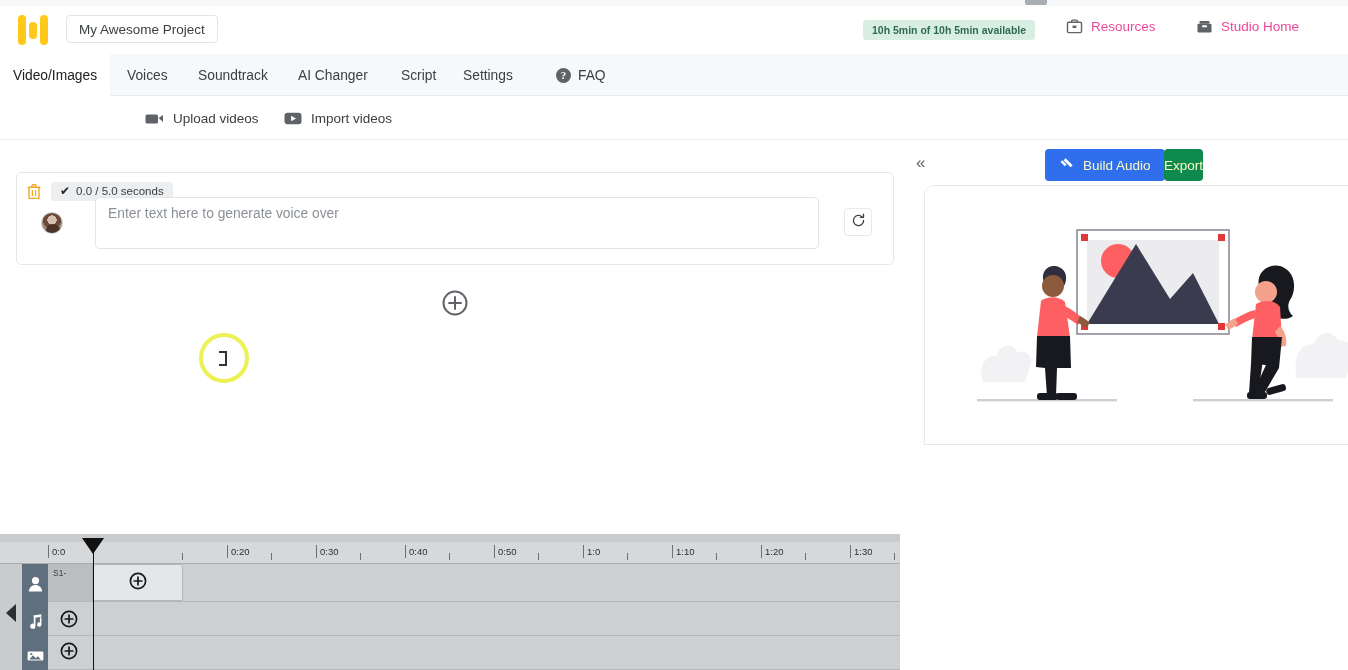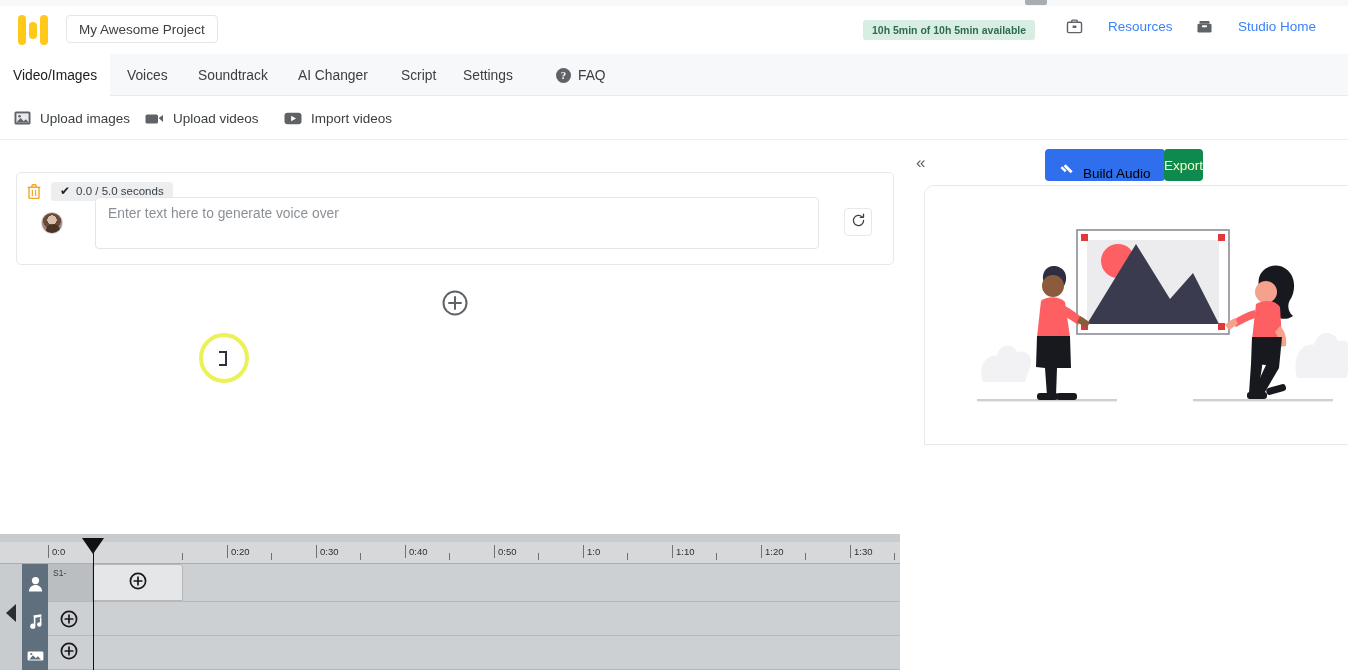--- a/index.html
+++ b/index.html
@@ -51,22 +51,22 @@
 
   .quota-badge {
     position:absolute; left:863px; top:20px;
     height:19px; padding:10px 9px;
     display:flex; align-items:center;
     background:#d9eee3; border-radius:3px;
     font-size:10.5px; font-weight:bold; color:#2f6b52; white-space:nowrap;
   }
   .hdr-link {
     position:absolute; top:19px;
-    display:flex; align-items:center; gap:25px;
-    font-size:13.5px; color:#3b82f6; white-space:nowrap;
+    display:flex; align-items:center; gap:8px;
+    font-size:13.5px; color:#ec4899; white-space:nowrap;
   }
   .hdr-link.resources { left:1066px; }
   .hdr-link.studio { left:1196px; }
   .hdr-ico { display:block; width:17px; height:15px; }
 
   
   .tabs-row {
     position:absolute; left:0; top:54px; width:1348px; height:42px;
     background:#f7f8f9;
     border-bottom:1px solid #e8eaed;
@@ -173,23 +173,23 @@
     position:absolute; left:900px; top:140px; width:448px; height:305px;
     background:#ffffff;
   }
   .collapse-btn {
     position:absolute; left:16px; top:14px;
     font-size:17px; color:#5f6368; cursor:pointer; line-height:1;
   }
   .build-audio {
     position:absolute; left:145px; top:9px;
     height:32px; padding:0 14px;
-    display:flex; align-items:flex-end; gap:8px;
+    display:flex; align-items:center; gap:8px;
     background:#2f6fed; border:none; border-radius:4px;
-    color:#000000; font-size:13.5px; font-family:"Liberation Sans", sans-serif;
+    color:#fef9c3; font-size:13.5px; font-family:"Liberation Sans", sans-serif;
     cursor:pointer; white-space:nowrap;
   }
   .export-btn {
     position:absolute; left:264px; top:9px;
     height:32px; padding:0 0;
     display:flex; align-items:center; justify-content:center;
     background:#0f8a4f; border:none; border-radius:4px;
     color:#fef9c3; font-size:13.5px; font-family:"Liberation Sans", sans-serif;
     cursor:pointer; white-space:nowrap;
   }
@@ -344,31 +344,20 @@
     <div class="tab" style="left:450px;">
         <span>Settings</span>
       </div>
     <div class="tab" style="left:543px;">
       <span class="faq-ico">?</span>
       <span>FAQ</span>
     </div>
   </div>
 
   <div class="subbar">
-    <div class="subbar-item" style="left:14px;">
-      <span>
-        <svg class="sb-ico" width="17" height="14" viewBox="0 0 17 14">
-            <rect x="0.5" y="0.5" width="16" height="13" rx="1.5" fill="#5f6368"></rect>
-            <rect x="2.4" y="2.4" width="12.2" height="9.2" fill="#e8eaed"></rect>
-            <circle cx="5.6" cy="5.2" r="1.3" fill="#5f6368"></circle>
-            <path d="M2.4 11.6 6.6 6.9l3.1 3.4 2.2-2.1 2.7 3.4z" fill="#5f6368"></path>
-          </svg>
-      </span>
-      <span>Upload images</span>
-    </div>
 
     <div class="subbar-item" style="left:145px;">
       <span>
         <svg class="sb-ico" width="19" height="13" viewBox="0 0 19 13">
             <rect x="0.5" y="2.5" width="12.5" height="9" rx="1.6" fill="#5f6368"></rect>
             <path d="M13.6 6 18 3v7z" fill="#5f6368"></path>
           </svg>
       </span>
       <span>Upload videos</span>
     </div>

